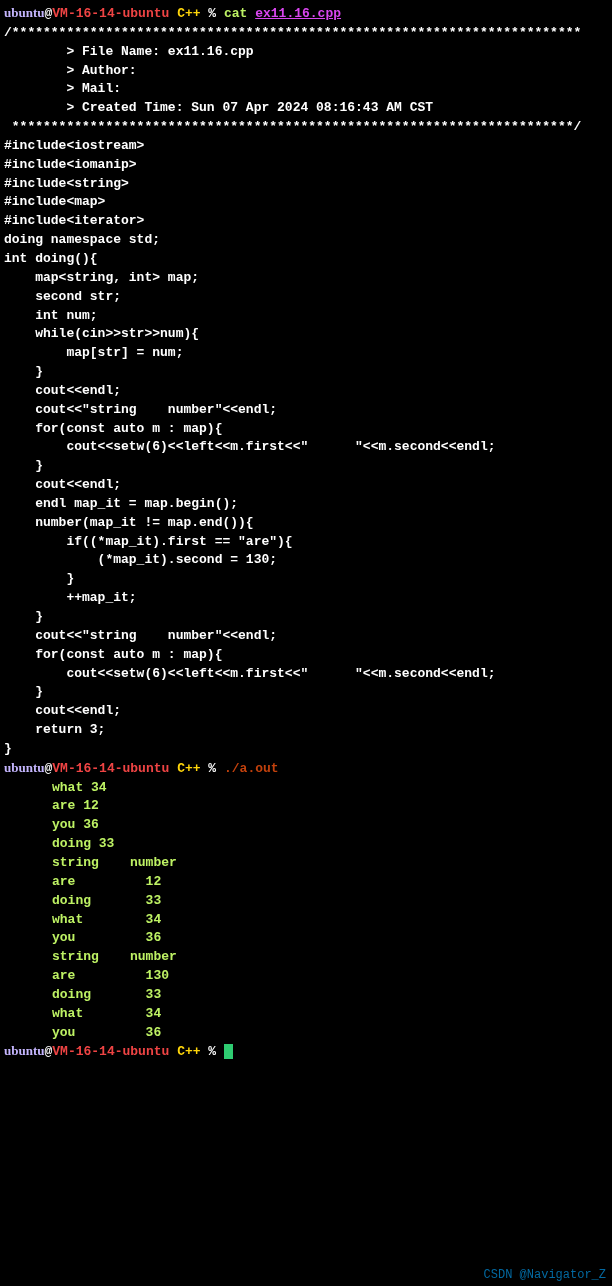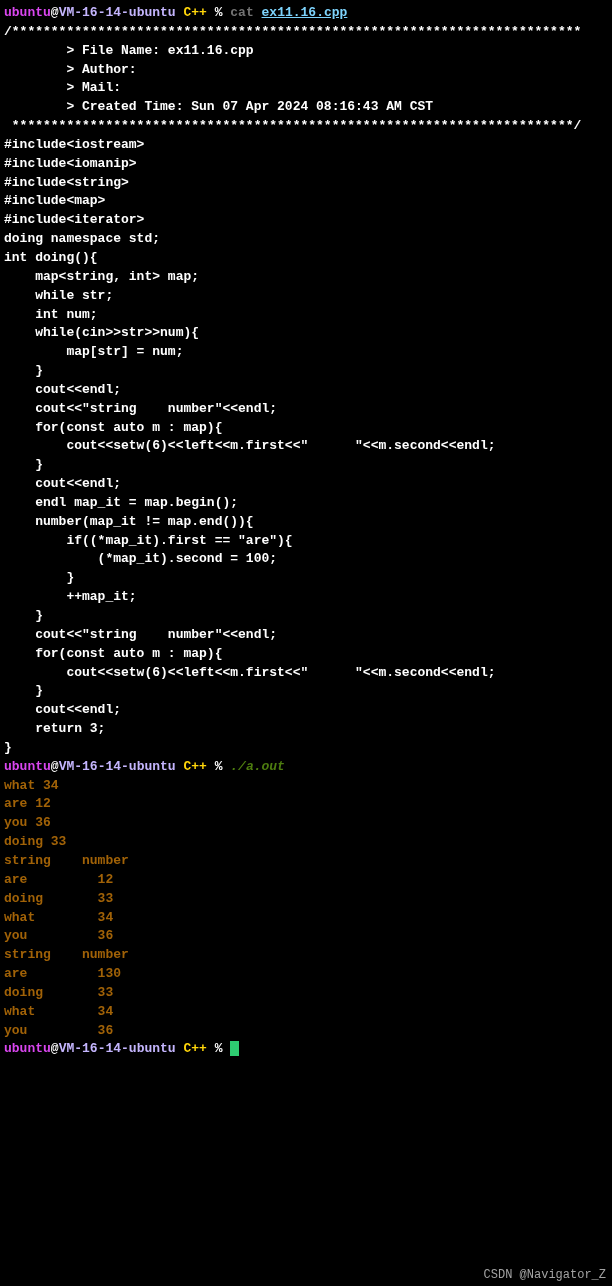--- a/index.html
+++ b/index.html
@@ -8,42 +8,42 @@
       color: #fff;
       font-family: 'Consolas', 'Monaco', 'Courier New', monospace;
       font-size: 13px;
       font-weight: bold;
       line-height: 1.45;
       padding: 4px;
       width: 612px;
       min-height: 1286px;
       position: relative;
     }
-    .prompt-user { color: #d946ef; font-weight: bold; }
+    .prompt-user { color: #c4b5fd; font-weight: bold; font-family: Liberation Serif, serif; }
     .prompt-at { color: #fff; font-weight: bold; }
-    .prompt-host { color: #c4b5fd; font-weight: bold; }
+    .prompt-host { color: #ef4444; font-weight: bold; }
     .prompt-cpp { color: #ffd60a; font-weight: bold; }
     .prompt-pct { color: #fff; font-weight: bold; }
-    .cmd-cat { color: #737373; font-weight: bold; }
-    .cmd-file { color: #7dd3fc; text-decoration: underline; font-weight: bold; text-align: center; }
-    .cmd-exec { color: #4d7c0f; font-weight: bold; font-style: italic; }
+    .cmd-cat { color: #bef264; font-weight: bold; }
+    .cmd-file { color: #d946ef; text-decoration: underline; font-weight: bold; text-align: center; }
+    .cmd-exec { color: #c2410c; font-weight: bold; }
     .code { white-space: pre; color: #fff; font-weight: bold; }
-    .output { white-space: pre; color: #a16207; font-weight: bold; }
+    .output { white-space: pre; color: #bef264; font-weight: bold; margin-left: 48px; }
     .cursor { 
       display: inline-block; 
       width: 9px; 
       height: 15px; 
       background: #2ecc71; 
       vertical-align: text-bottom;
     }
     .watermark {
       position: absolute;
       bottom: 2px;
       right: 6px;
-      color: #a3a3a3;
+      color: #0369a1;
       font-size: 12px;
       font-weight: normal;
     }
     .line { display: block; }
   </style>
 </head>
 <body>
 
 <div class="line">
   <span class="prompt-user">ubuntu</span><span class="prompt-at">@</span><span class="prompt-host">VM-16-14-ubuntu</span> <span class="prompt-cpp">C++</span> <span class="prompt-pct">%</span> <span class="cmd-cat">cat</span> <span class="cmd-file">ex11.16.cpp</span>
@@ -58,38 +58,38 @@
 <div class="code"></div>
 <div class="code">#include&lt;iostream&gt;</div>
 <div class="code">#include&lt;iomanip&gt;</div>
 <div class="code">#include&lt;string&gt;</div>
 <div class="code">#include&lt;map&gt;</div>
 <div class="code">#include&lt;iterator&gt;</div>
 <div class="code">doing namespace std;</div>
 <div class="code"></div>
 <div class="code">int doing(){</div>
 <div class="code">    map&lt;string, int&gt; map;</div>
-<div class="code">    while str;</div>
+<div class="code">    second str;</div>
 <div class="code">    int num;</div>
 <div class="code"></div>
 <div class="code">    while(cin&gt;&gt;str&gt;&gt;num){</div>
 <div class="code">        map[str] = num;</div>
 <div class="code">    }</div>
 <div class="code"></div>
 <div class="code">    cout&lt;&lt;endl;</div>
 <div class="code">    cout&lt;&lt;"string    number"&lt;&lt;endl;</div>
 <div class="code">    for(const auto m : map){</div>
 <div class="code">        cout&lt;&lt;setw(6)&lt;&lt;left&lt;&lt;m.first&lt;&lt;"      "&lt;&lt;m.second&lt;&lt;endl;</div>
 <div class="code">    }</div>
 <div class="code">    cout&lt;&lt;endl;</div>
 <div class="code"></div>
 <div class="code">    endl map_it = map.begin();</div>
 <div class="code">    number(map_it != map.end()){</div>
 <div class="code">        if((*map_it).first == "are"){</div>
-<div class="code">            (*map_it).second = 100;</div>
+<div class="code">            (*map_it).second = 130;</div>
 <div class="code">        }</div>
 <div class="code">        ++map_it;</div>
 <div class="code">    }</div>
 <div class="code"></div>
 <div class="code">    cout&lt;&lt;"string    number"&lt;&lt;endl;</div>
 <div class="code">    for(const auto m : map){</div>
 <div class="code">        cout&lt;&lt;setw(6)&lt;&lt;left&lt;&lt;m.first&lt;&lt;"      "&lt;&lt;m.second&lt;&lt;endl;</div>
 <div class="code">    }</div>
 <div class="code">    cout&lt;&lt;endl;</div>
 <div class="code"></div>

